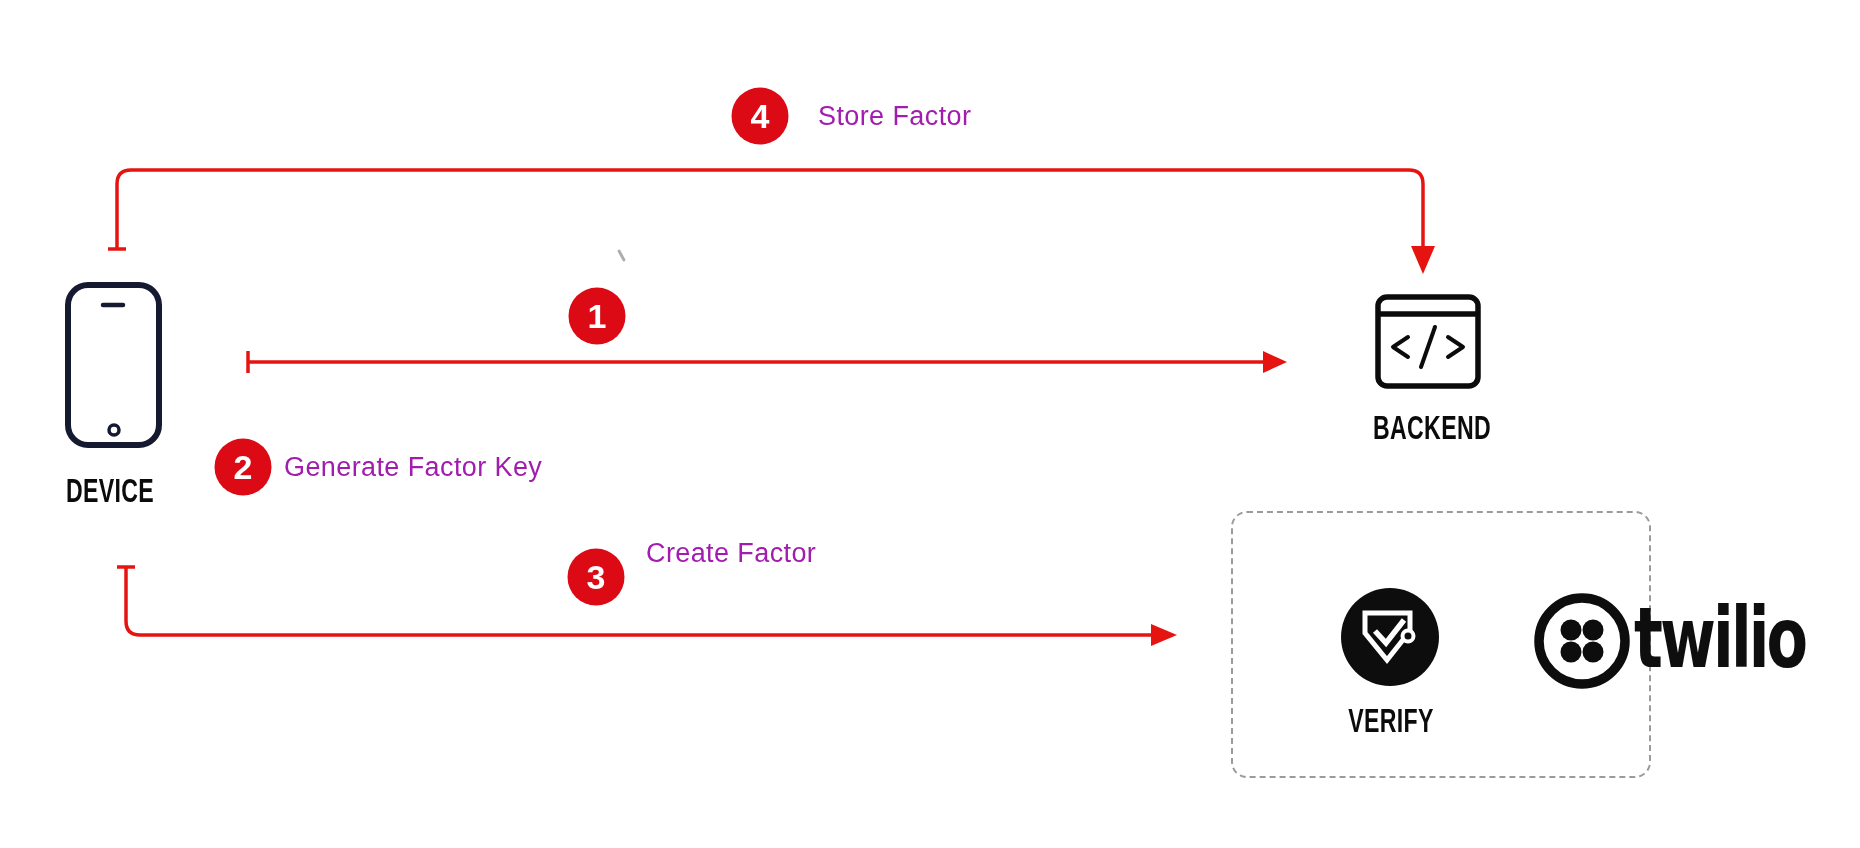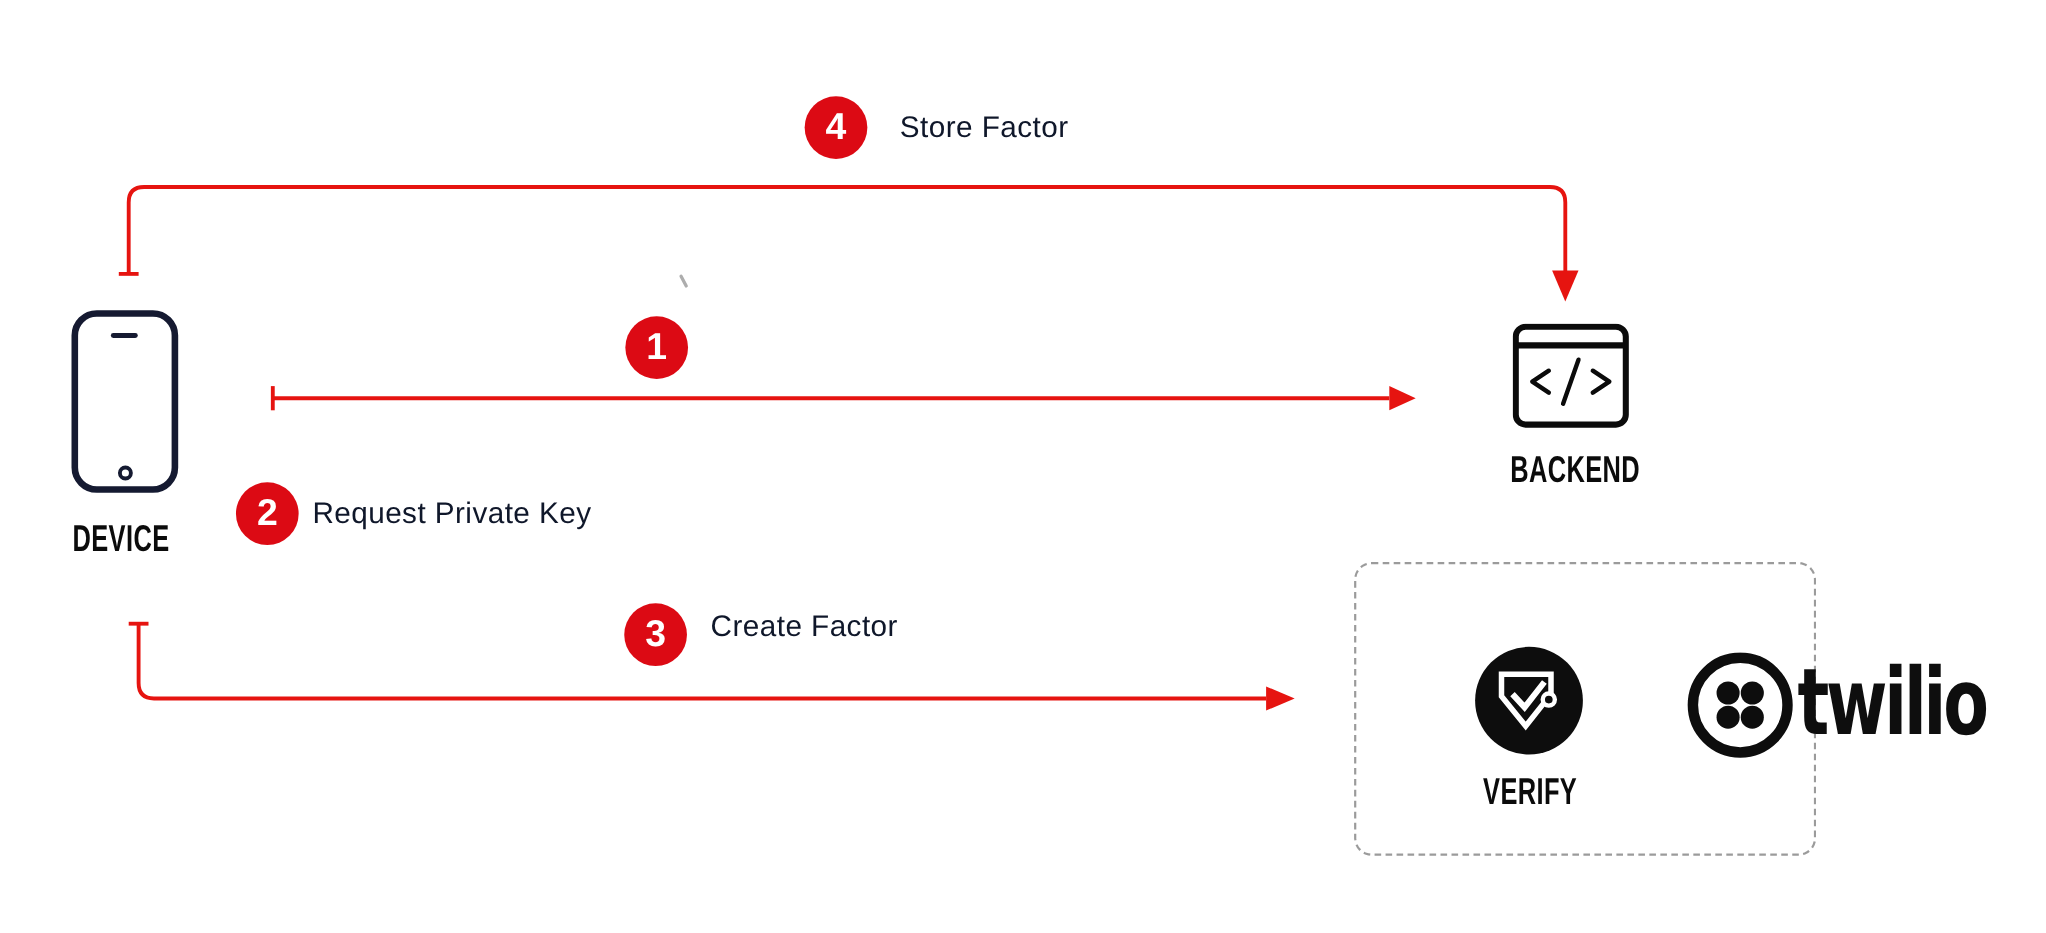--- a/index.html
+++ b/index.html
@@ -11,21 +11,21 @@
   .layer { position:absolute; left:0; top:0; }
   .badge {
     position:absolute; width:57px; height:57px; border-radius:50%;
     background:#DC0A14; color:#ffffff;
     display:flex; align-items:center; justify-content:center;
     font-size:34px; font-weight:700;
     transform:translate(-50%,-50%);
   }
   .step-label {
     position:absolute; transform:translateY(-50%);
-    font-size:27px; font-weight:400; color:#0f172a;
+    font-size:27px; font-weight:400; color:#a21caf;
     letter-spacing:0.4px; white-space:nowrap;
   }
   .caps-label {
     position:absolute; font-weight:700; font-size:34px; color:#0B0B0B;
     letter-spacing:0.5px; white-space:nowrap;
     transform:translateX(-50%) scaleX(0.68);
   }
   .twilio-box {
     position:absolute; left:1231px; top:511px; width:420px; height:267px;
     border:2.5px dashed #9B9B9B; border-radius:16px; box-sizing:border-box;
@@ -83,24 +83,24 @@
     <line x1="4" y1="20" x2="102" y2="20" stroke="#0B0B0B" stroke-width="5.5"></line>
     <polyline points="33,43 18,53 33,63" fill="none" stroke="#0B0B0B" stroke-width="4" stroke-linecap="round" stroke-linejoin="round"></polyline>
     <line x1="60" y1="33" x2="46" y2="73" stroke="#0B0B0B" stroke-width="4" stroke-linecap="round"></line>
     <polyline points="73,43 88,53 73,63" fill="none" stroke="#0B0B0B" stroke-width="4" stroke-linecap="round" stroke-linejoin="round"></polyline>
   </svg>
   <div class="caps-label" style="left:1432px; top:408px;">BACKEND</div>
 
   <div class="badge" style="left:597px; top:316px;">1</div>
 
   <div class="badge" style="left:243px; top:467px;">2</div>
-  <div class="step-label" style="left:284px; top:467px;">Request Private Key</div>
+  <div class="step-label" style="left:284px; top:467px;">Generate Factor Key</div>
 
   <div class="badge" style="left:596px; top:577px;">3</div>
-  <div class="step-label" style="left:646px; top:570px;">Create Factor</div>
+  <div class="step-label" style="left:646px; top:553px;">Create Factor</div>
 
   <div class="badge" style="left:760px; top:116px;">4</div>
   <div class="step-label" style="left:818px; top:116px;">Store Factor</div>
 
   <div class="twilio-box"></div>
 
   <svg class="layer" style="left:1340px; top:587px;" width="100" height="100" viewBox="0 0 100 100">
     <circle cx="50" cy="50" r="49" fill="#0D0D0D"></circle>
     <path d="M25,26 H70 V44 L47,73 L25,46 Z" fill="none" stroke="#ffffff" stroke-width="5" stroke-linejoin="miter"></path>
     <polyline points="35,44 46,56 64,33" fill="none" stroke="#ffffff" stroke-width="5.5"></polyline>

